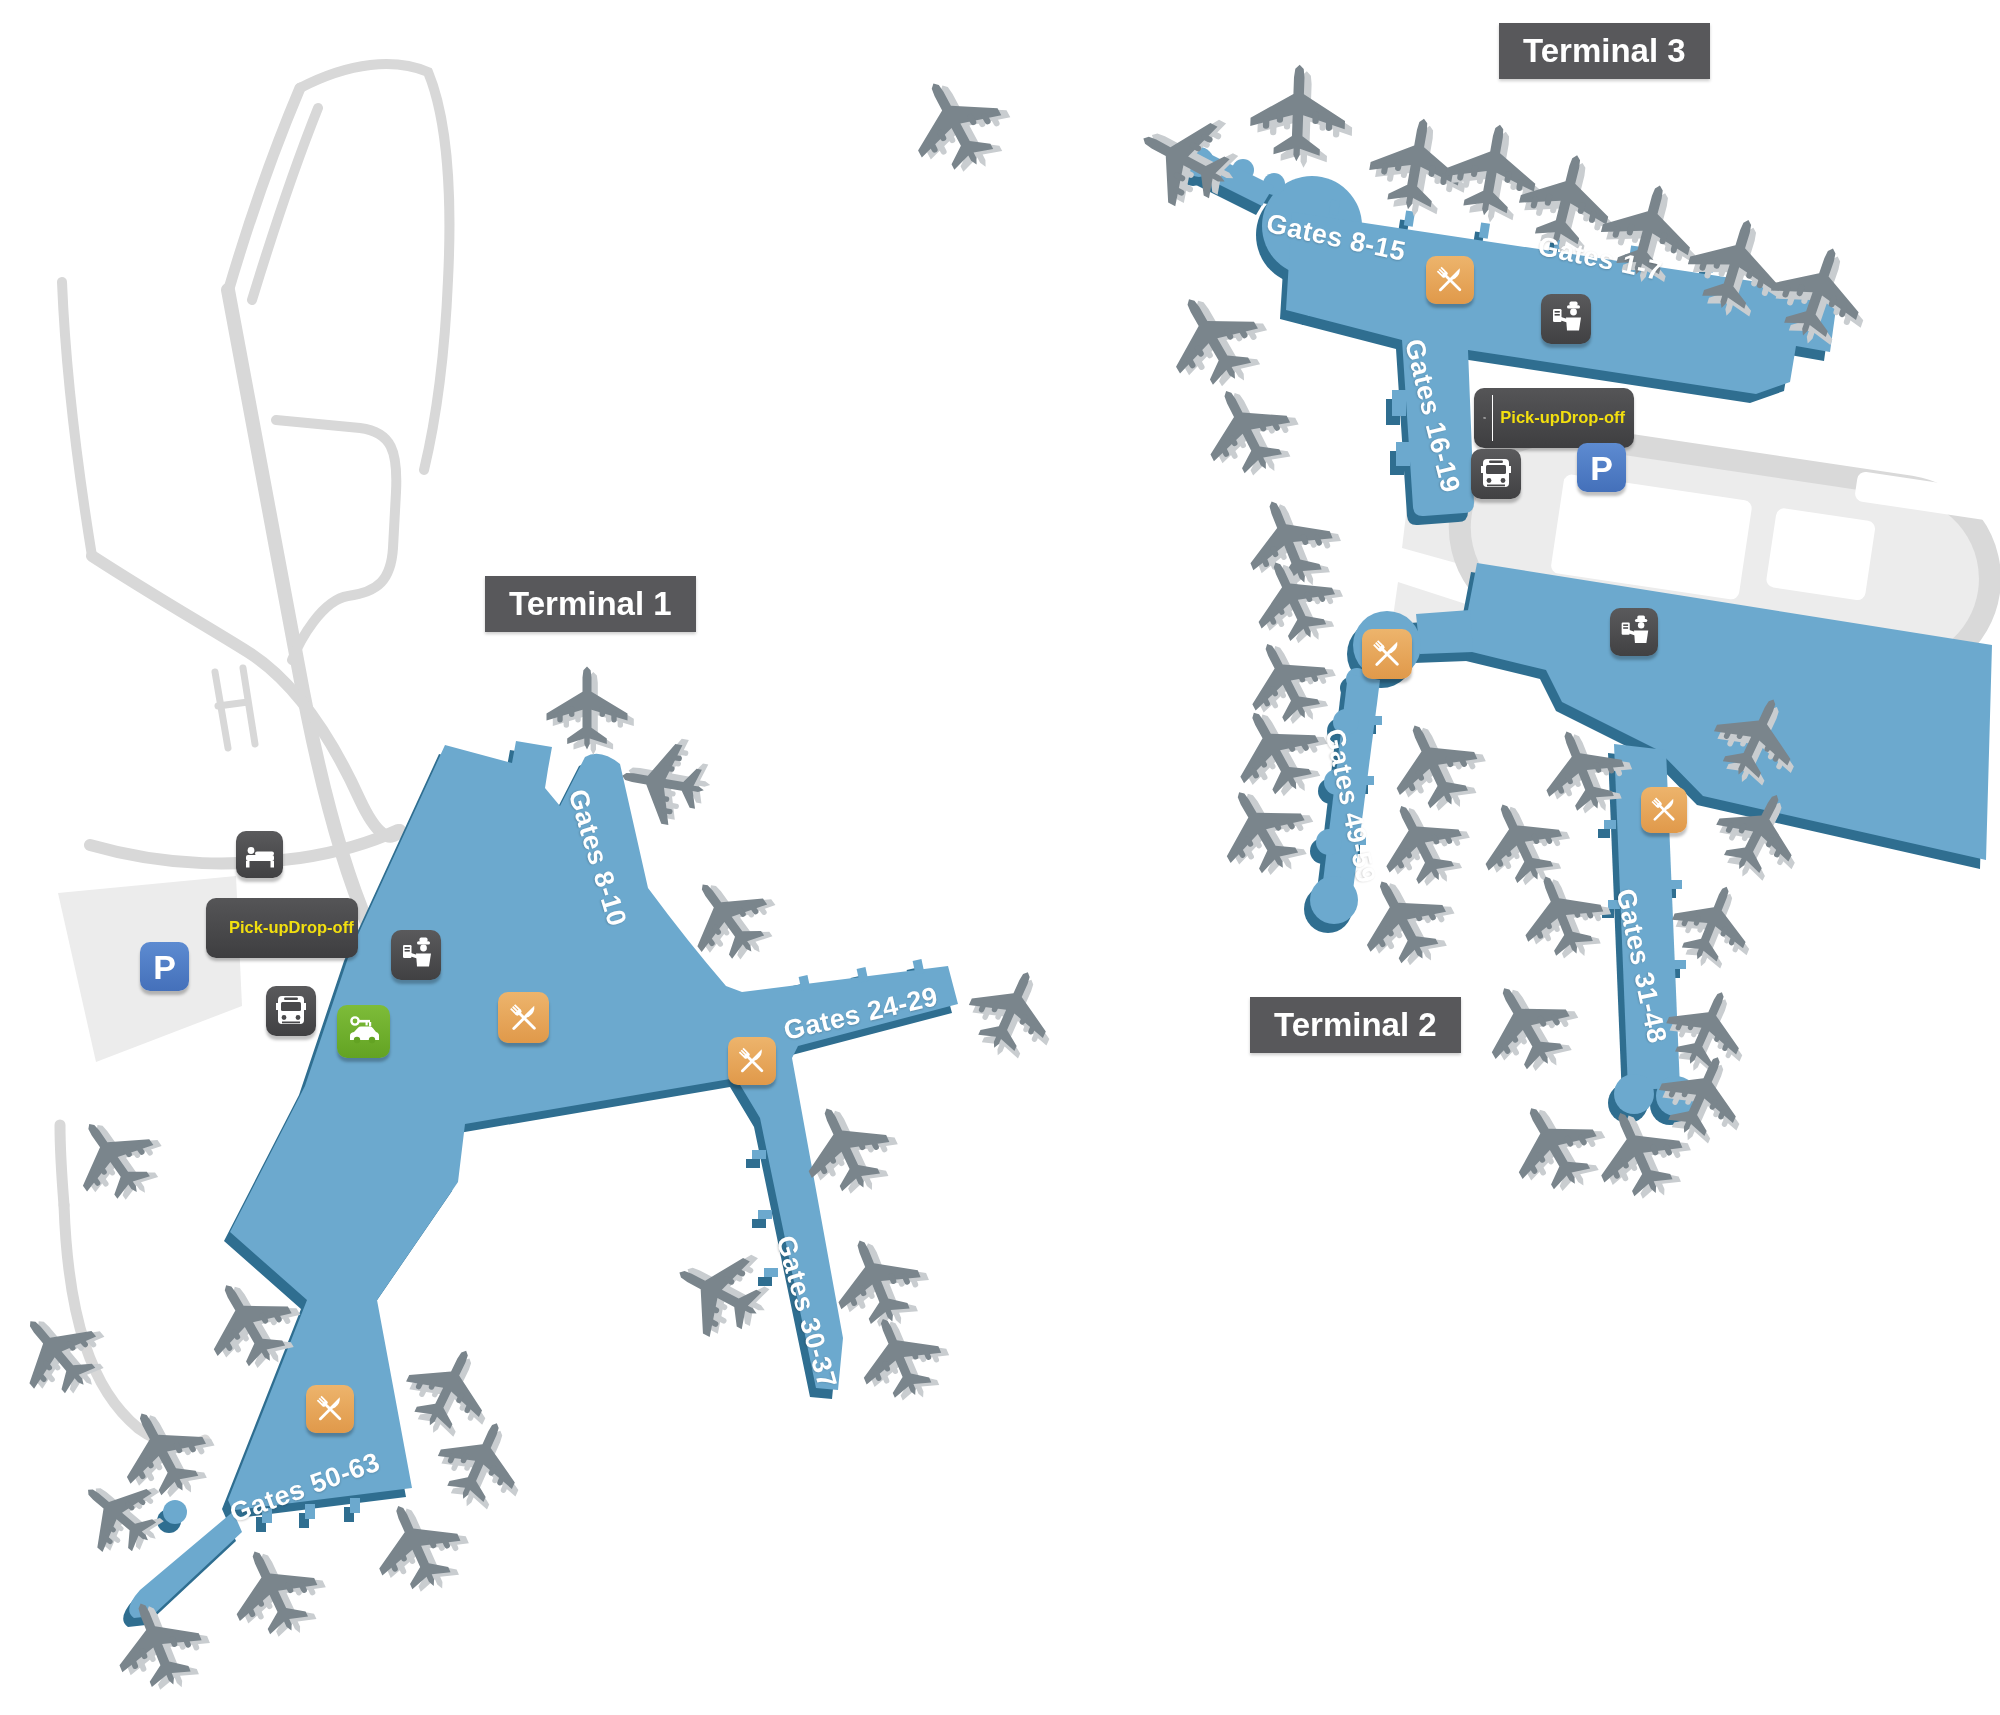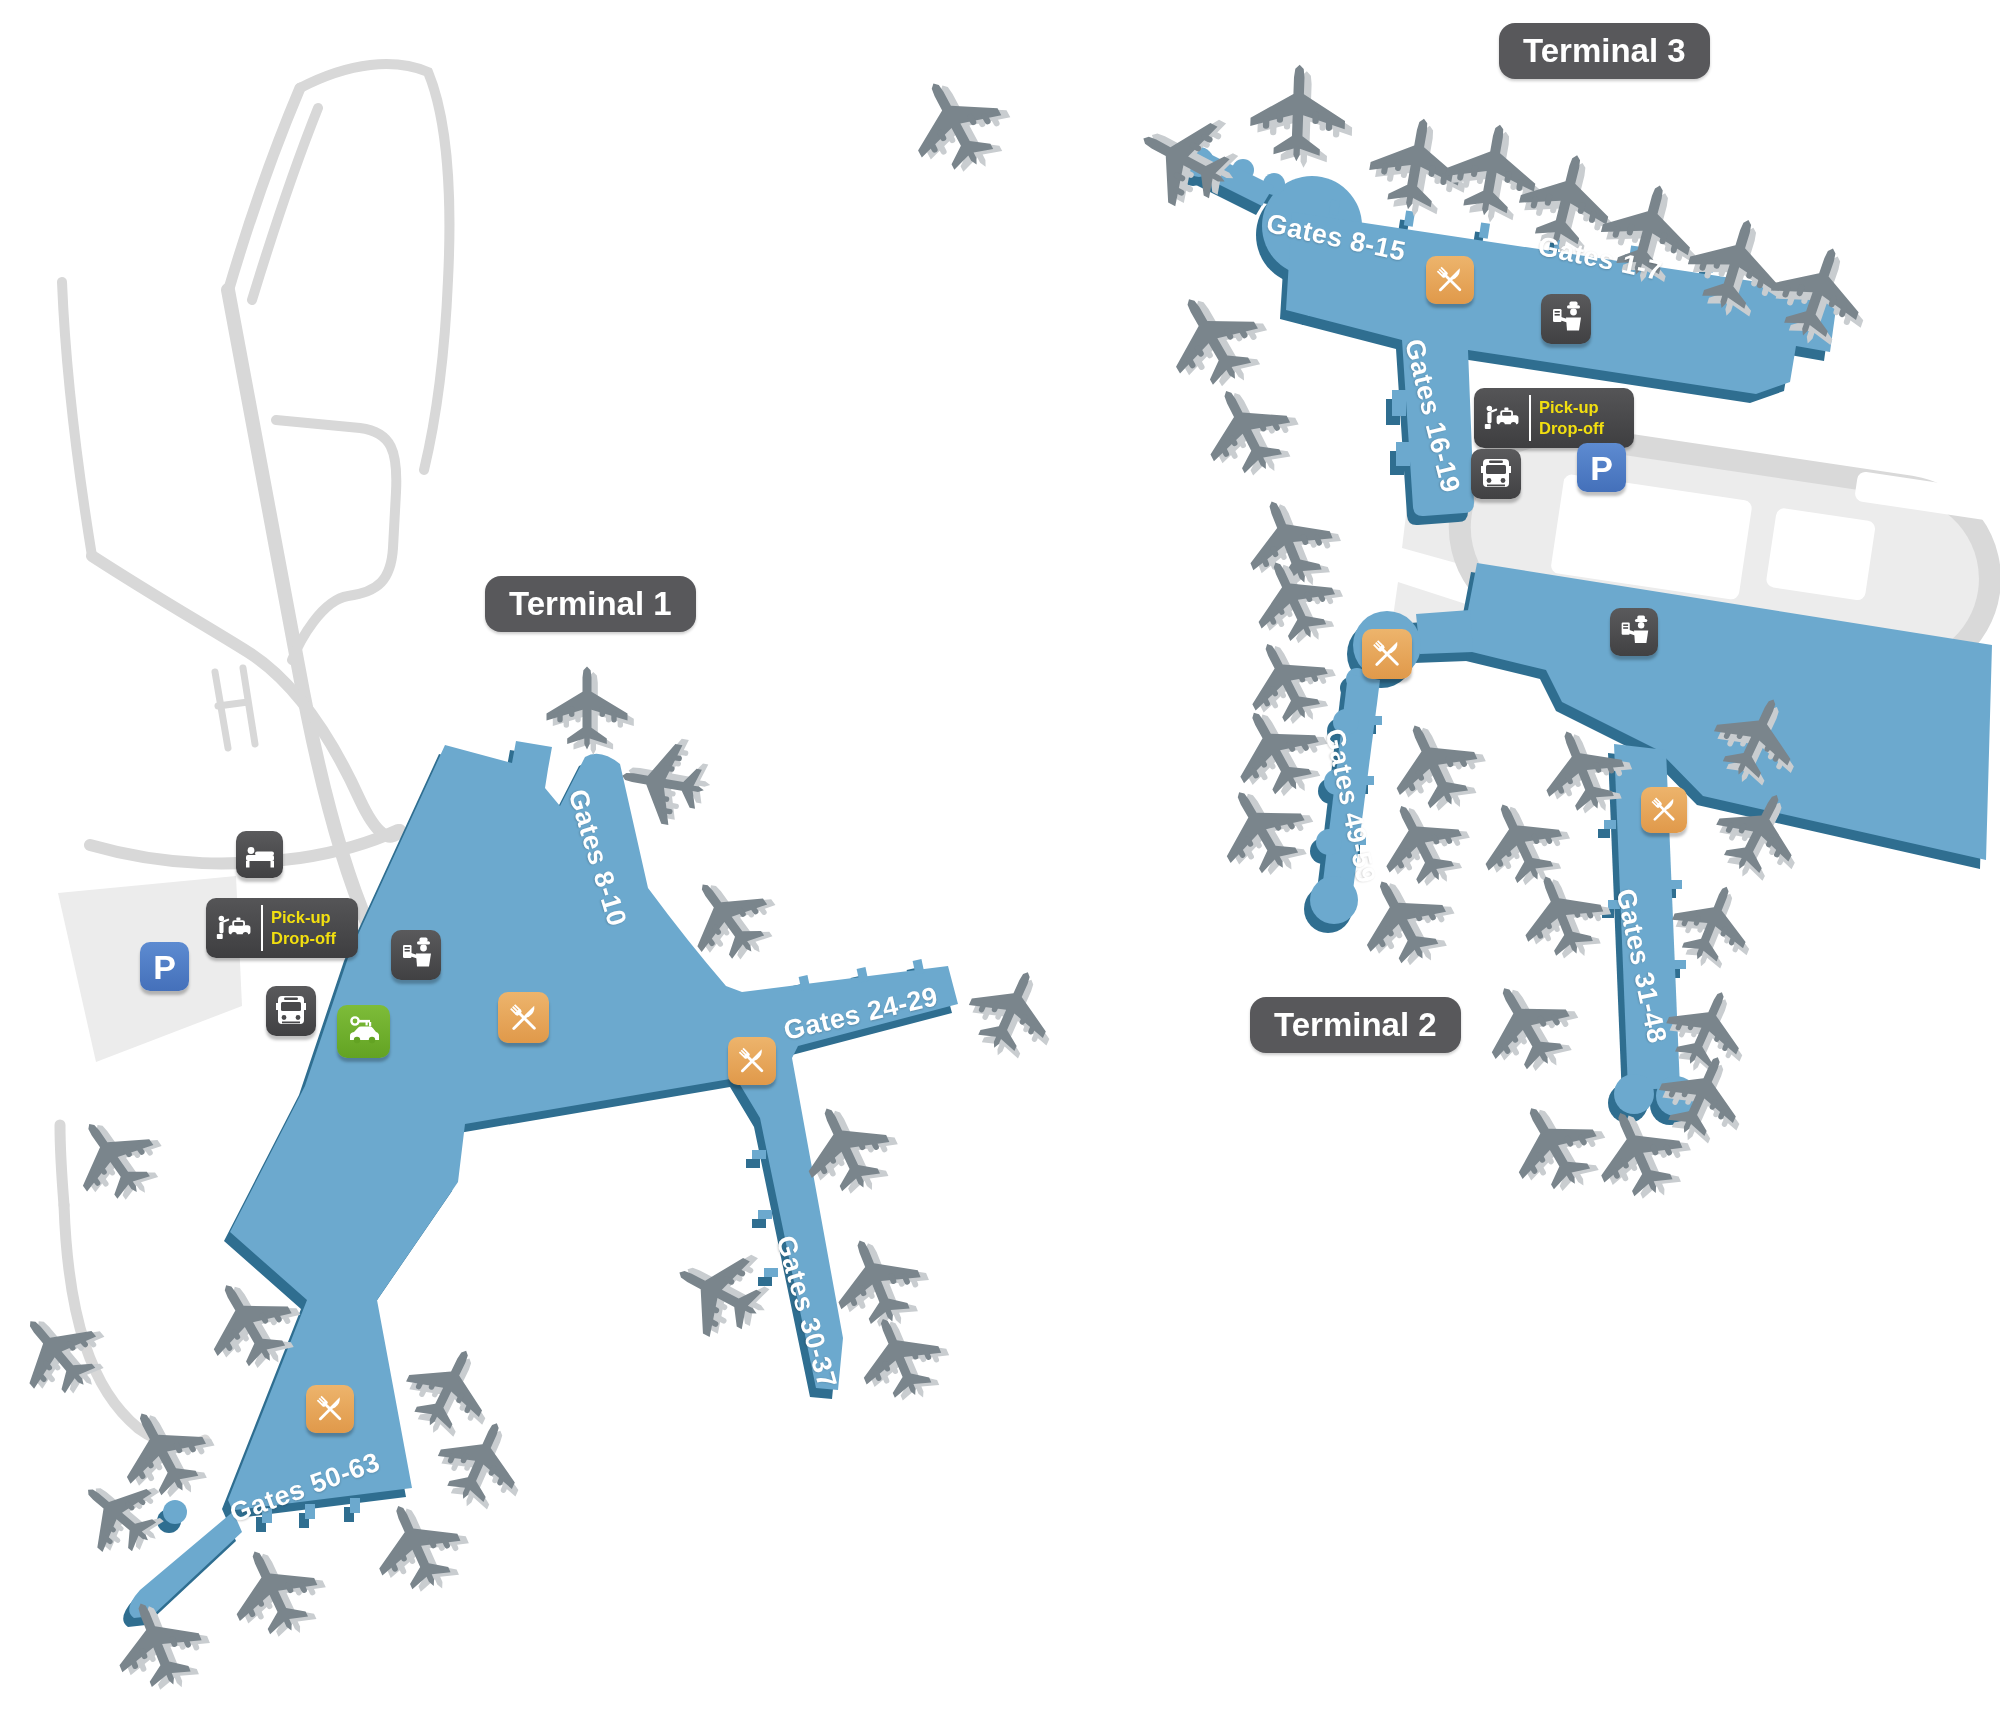--- a/index.html
+++ b/index.html
@@ -3,35 +3,35 @@
 <meta charset="utf-8">
 <style>
   html,body{margin:0;padding:0;background:#ffffff;}
   #map{position:relative;width:2000px;height:1715px;background:#ffffff;overflow:hidden;
        font-family:"Liberation Sans", sans-serif;}
   #base-svg{position:absolute;left:0;top:0;}
   .overlay{position:absolute;left:0;top:0;width:2000px;height:1715px;pointer-events:none;}
   .overlay > *{pointer-events:auto;}
 
   .terminal-badge{position:absolute;background:#58585B;color:#fff;font-size:33px;font-weight:bold;
-       padding:9px 24px;border-radius:16px;white-space:nowrap;box-shadow:0 2px 3px rgba(0,0,0,.2);}
+       padding:9px 24px;border-radius:0;white-space:nowrap;box-shadow:0 2px 3px rgba(0,0,0,.2);}
   .gate-label{position:absolute;color:#fff;font-size:27px;font-weight:bold;white-space:nowrap;
        letter-spacing:.5px;text-shadow:0 1px 2px rgba(0,0,0,.18);transform-origin:center;}
   .amenity{position:absolute;border-radius:10px;display:flex;align-items:center;justify-content:center;
        box-shadow:0 4px 3px rgba(0,0,0,.25);}
   .amenity svg{display:block;}
   .dark-ic{background:linear-gradient(#5a5a5c,#414143);}
   .orange-ic{background:linear-gradient(#edb46c,#e0994a);}
   .blue-ic{background:linear-gradient(#5d8bd1,#4470ba);}
   .green-ic{background:linear-gradient(#7dbc39,#63a323);}
   .p-letter{color:#fff;font-size:34px;font-weight:bold;line-height:1;}
   .pickup-badge{position:absolute;background:linear-gradient(#555557,#3e3e40);border-radius:10px;
        display:flex;align-items:center;padding:5px 9px;box-shadow:0 3px 3px rgba(0,0,0,.25);}
   .pickup-badge .divider{width:2px;align-self:stretch;background:#fff;margin:2px 8px 2px 6px;}
-  .pickup-badge .lines{display:flex;flex-direction:column;justify-content:center;}
+  .pickup-badge .lines{display:flex;flex-direction:row;justify-content:center;}
   .pickup-badge .lines span{color:#F2DF0F;font-size:16.5px;font-weight:bold;line-height:1.28;white-space:nowrap;}
 </style>
 </head>
 <body>
 
 <div id="map">
 
 <svg id="base-svg" width="2000" height="1715" viewBox="0 0 2000 1715">
   <defs>
     <g id="plane-shape">

